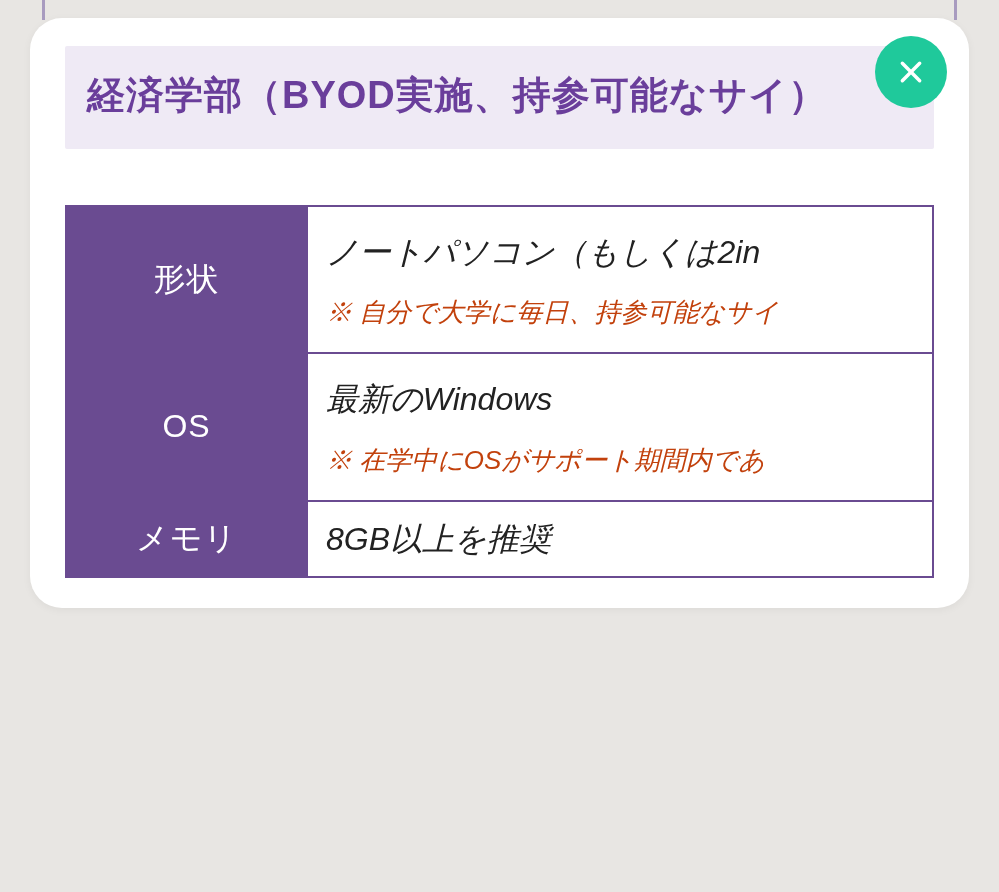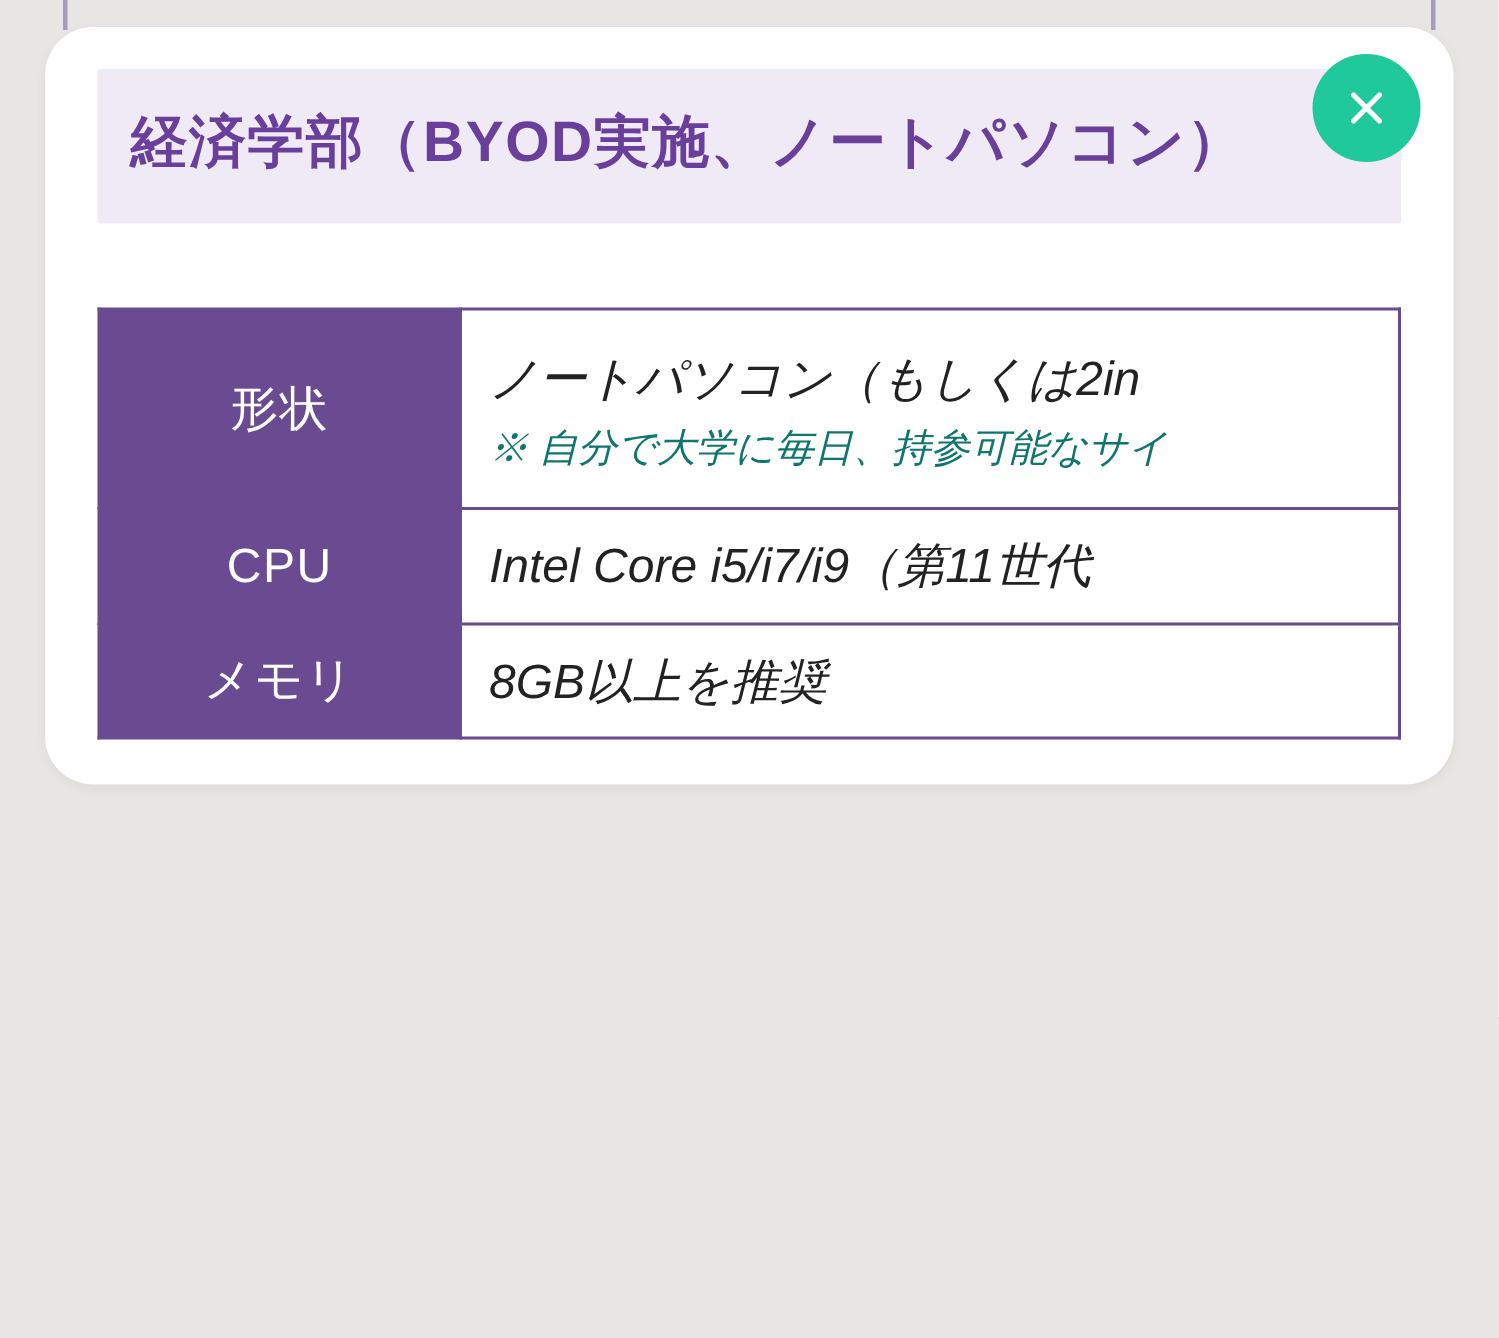--- a/index.html
+++ b/index.html
@@ -87,55 +87,56 @@
       color: #333333;
       padding: 14px 18px;
       font-size: 32px;
       overflow: hidden;
       white-space: nowrap;
       font-style: italic;
     }
     .spec-table .tall-row th,
     .spec-table .tall-row td { padding-top: 22px; padding-bottom: 22px; }
     .main-val { font-size: 32px; line-height: 1.45; color: #222; }
-    .note-val { font-size: 26px; color: #0f766e; margin-top: 6px; }
+    .note-val { font-size: 26px; color: #c2410c; margin-top: 20px; }
   </style>
 </head>
 <body>
 
 <div class="bg-line-left"></div>
 <div class="bg-line-right"></div>
 <svg class="bg-curve" width="260" height="120">
   <path d="M 60 0 Q 130 95 200 20" stroke="#2a2a2a" stroke-width="5" fill="none"></path>
 </svg>
 
 <div class="card">
   <div class="header-band">
-    <div class="title">経済学部（BYOD実施、ノートパソコン）</div>
+    <div class="title">経済学部（BYOD実施、持参可能なサイ）</div>
   </div>
 
   <button class="close-btn">
     <svg viewBox="0 0 24 24">
       <path d="M4 4 L20 20 M20 4 L4 20" stroke="#ffffff" stroke-width="3.2" stroke-linecap="round"></path>
     </svg>
   </button>
 
   <table class="spec-table">
     <tbody>
         <tr class="tall-row">
       <th>形状</th>
       <td>
         <div class="main-val">ノートパソコン（もしくは2in</div>
         <div class="note-val">※ 自分で大学に毎日、持参可能なサイ</div>
       </td>
     </tr>
-    <tr>
-      <th>CPU</th>
+    <tr class="tall-row">
+      <th>OS</th>
       <td>
-        <div class="main-val">Intel Core i5/i7/i9（第11世代</div>
+        <div class="main-val">最新のWindows</div>
+        <div class="note-val">※ 在学中にOSがサポート期間内であ</div>
       </td>
     </tr>
     <tr>
       <th>メモリ</th>
       <td>
         <div class="main-val">8GB以上を推奨</div>
       </td>
     </tr>
   </tbody>
     </table>

